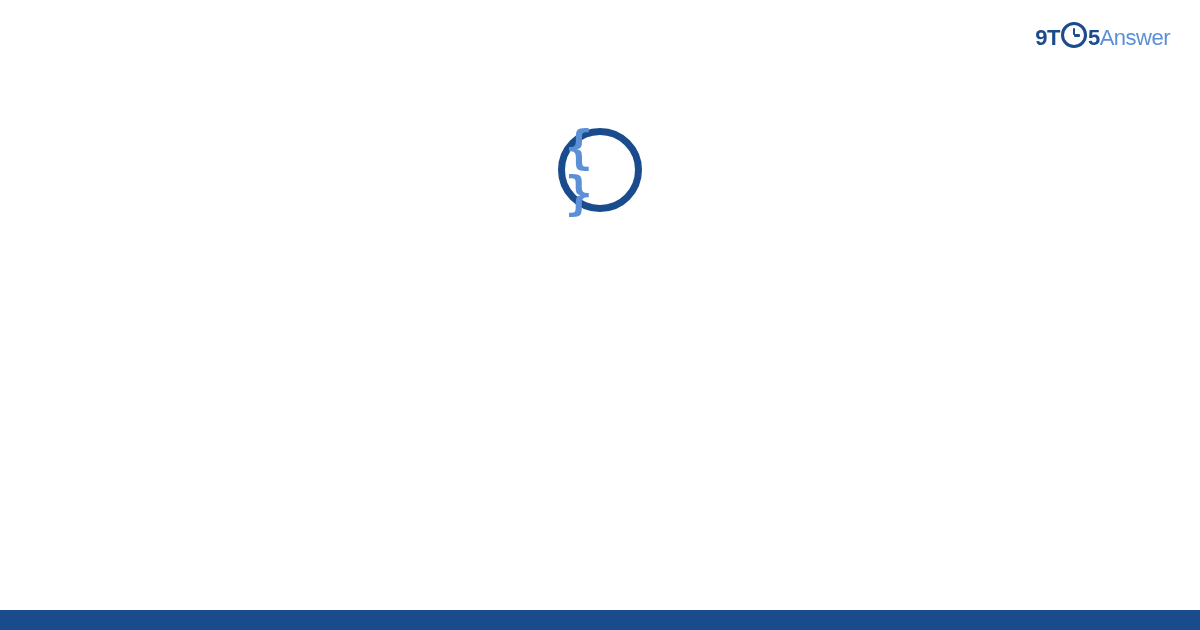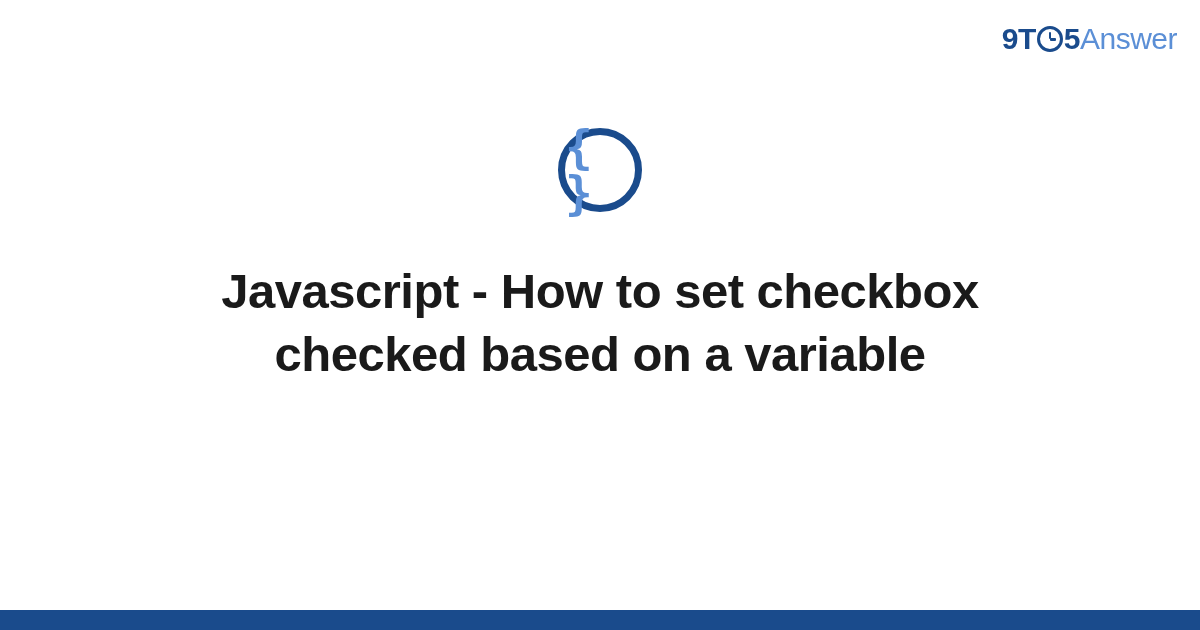--- a/index.html
+++ b/index.html
@@ -11,22 +11,22 @@
       width: 1200px;
       height: 630px;
       background: #ffffff;
       font-family: -apple-system, BlinkMacSystemFont, "Segoe UI", Helvetica, Arial, sans-serif;
       position: relative;
       overflow: hidden;
     }
     .logo {
       position: absolute;
       top: 22px;
-      right: 23px;
-      font-size: 30px;
+      right: 30px;
+      font-size: 22px;
       font-weight: 600;
       letter-spacing: -0.5px;
     }
     .logo-9t {
       color: #1a4b8c;
       font-weight: 700;
     }
     .logo-clock {
       display: inline-flex;
       align-items: center;
@@ -116,16 +116,15 @@
 <body>
 
 <div class="logo">
   <span class="logo-9t">9T</span><span class="logo-clock"></span><span class="logo-5">5</span><span class="logo-answer">Answer</span>
 </div>
 
 <div class="center-content">
   <div class="category-icon">
     <span class="braces">{ }</span>
   </div>
-  <h1 class="title">Javascript - How to set checkbox checked based on a variable</h1>
 </div>
 
 <div class="bottom-bar"></div>
 
 </body></html>

